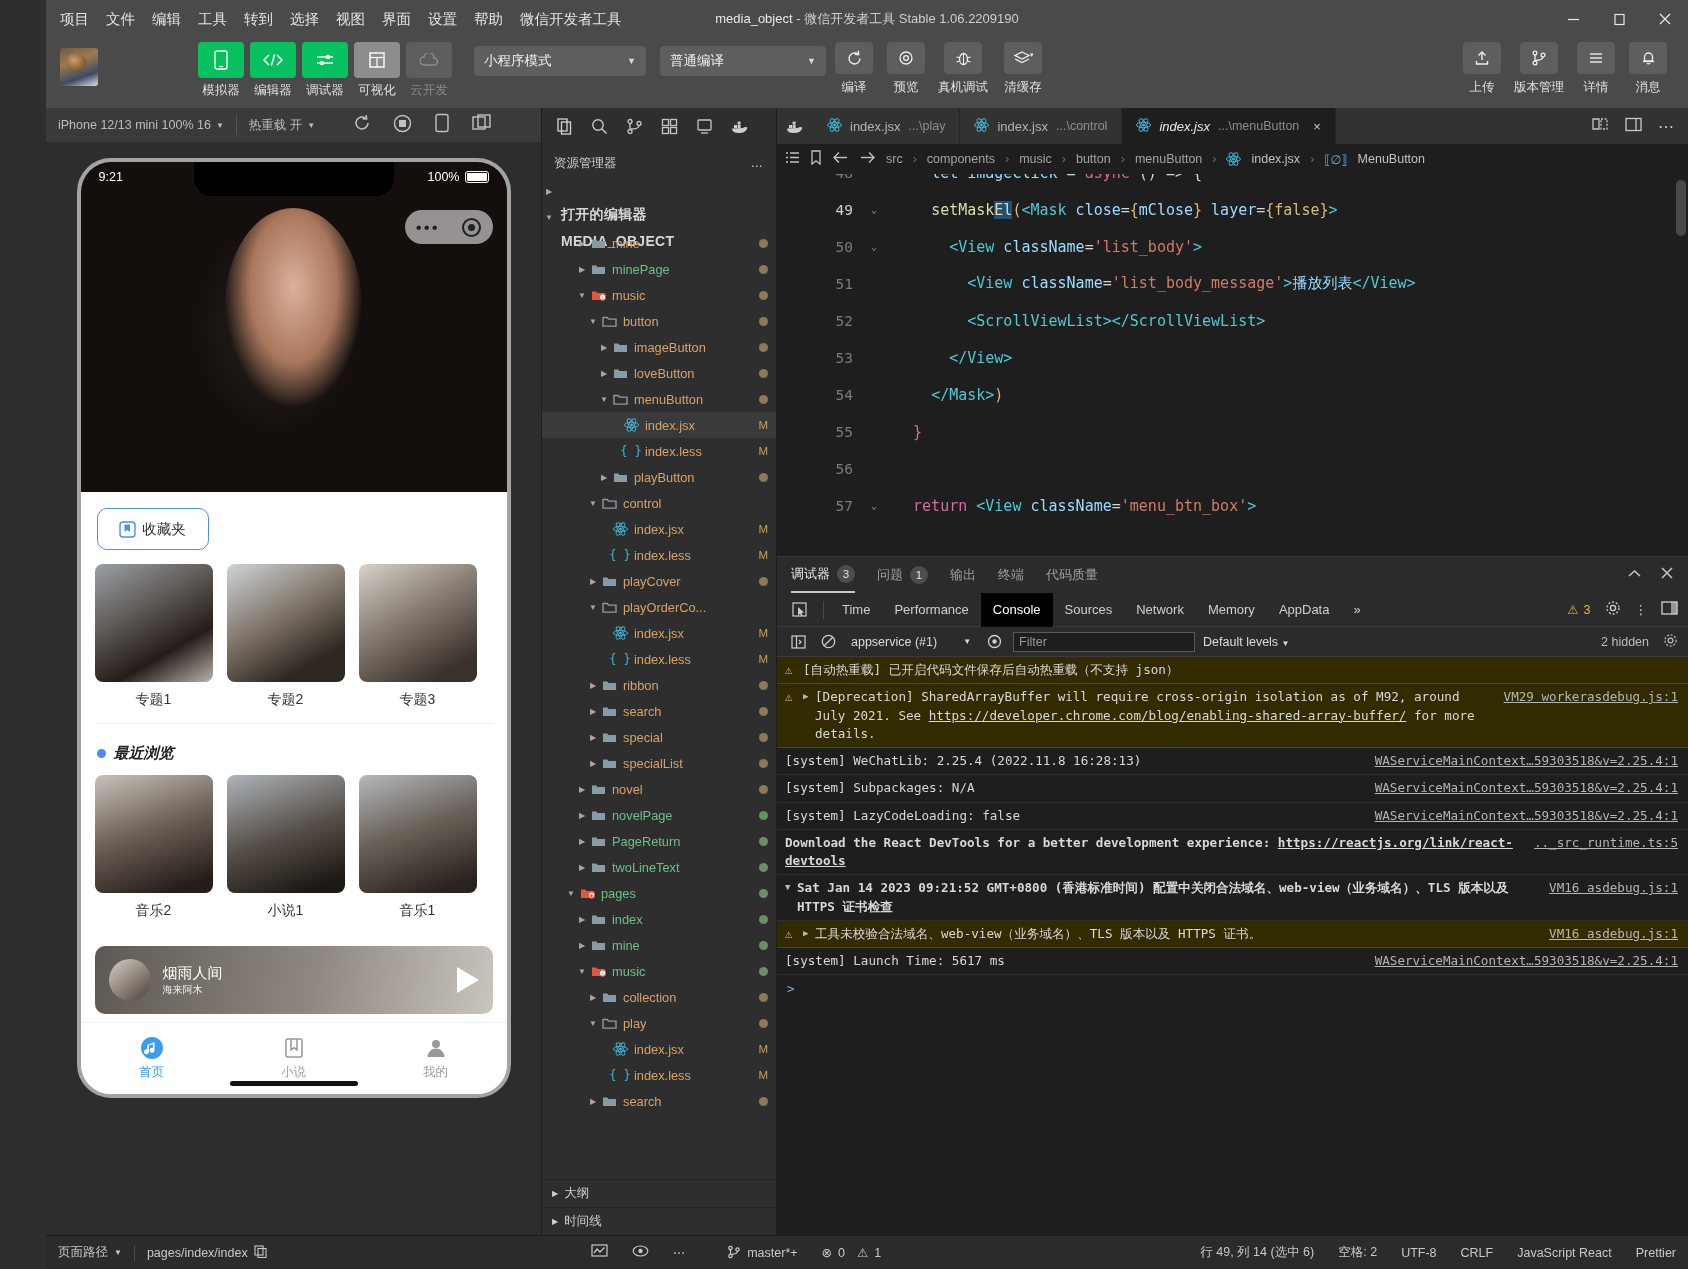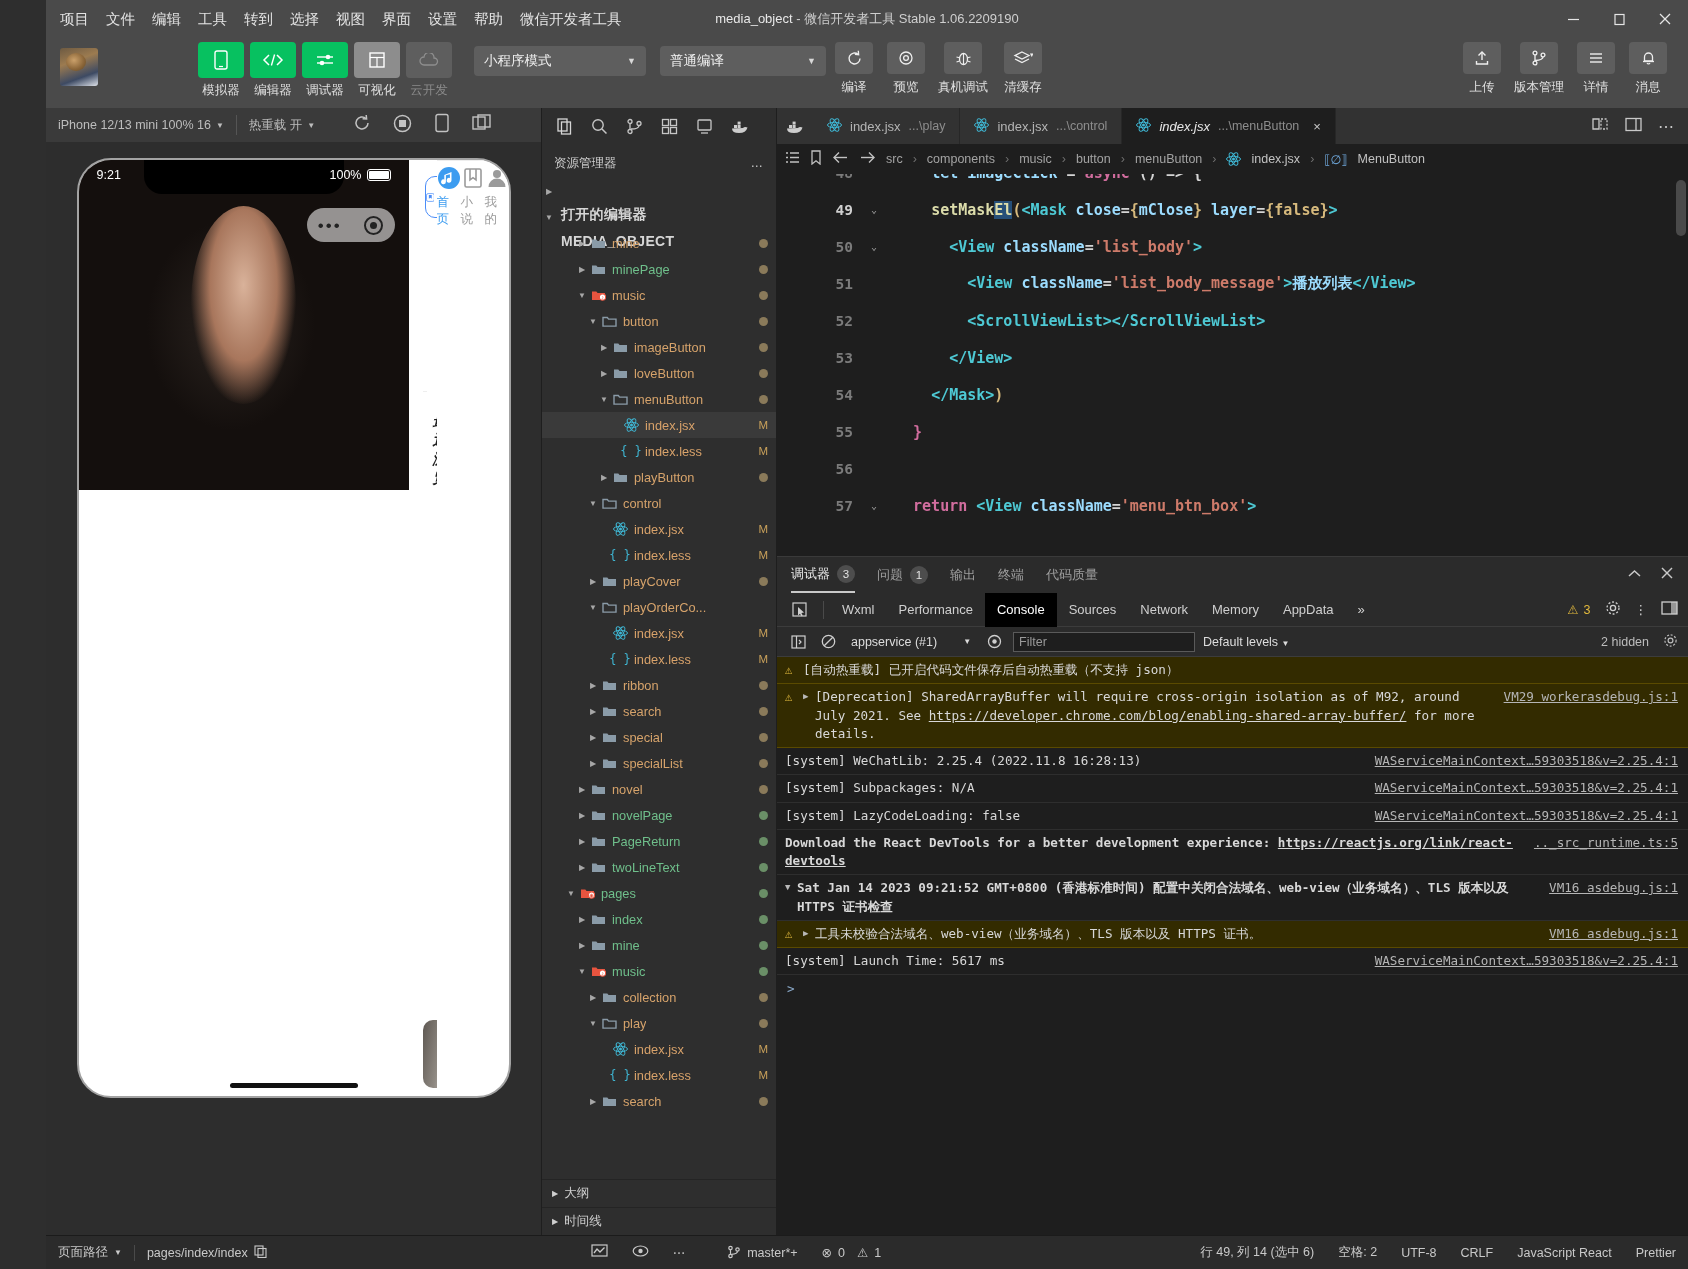--- a/index.html
+++ b/index.html
@@ -70,21 +70,21 @@
   
   .sim { width: 496px; flex: 0 0 496px; display: flex; flex-direction: column; background: #2d2d2d; border-right: 1px solid #1e1e1e; }
   .sim-bar { height: 34px; display: flex; align-items: center; background: #3a3a3a; flex: 0 0 34px; }
   .sim-bar .seg { display: flex; align-items: center; padding: 0 12px; height: 34px; color: #bdbdbd; font-size: 12.5px; }
   .sim-bar .sep { width: 1px; height: 20px; background: #555; }
   .sim-bar .caret { font-size: 8px; margin-left: 5px; }
   .sim-bar .icons { display: flex; align-items: center; gap: 22px; padding-left: 26px; }
   .sim-stage { flex: 1; display: flex; align-items: flex-start; justify-content: center; background: #2d2d2d; padding-top: 16px; overflow: hidden; }
   .phone {
     width: 434px; height: 940px; background: #fff; border-radius: 34px; overflow: hidden;
-    position: relative; border: 2px solid #a3a3a3; display: flex; flex-direction: row;
+    position: relative; border: 4px solid #a3a3a3; display: flex; flex-direction: column;
   }
   .ph-hero {
     height: 330px; position: relative; flex: 0 0 330px;
     background:
       radial-gradient(ellipse 120px 150px at 46% 50%, #2b2420 0%, #140f0d 70%),
       linear-gradient(160deg,#8d8a86 0%,#6d6460 28%,#2a2220 55%,#b6aea6 100%);
   }
   .ph-hero::before {
     content:''; position:absolute; left:34%; top:14%; width:32%; height:60%;
     background: radial-gradient(ellipse at 50% 40%, #d9b29a 0%, #a8765c 45%, rgba(40,28,22,0) 72%);
@@ -155,21 +155,21 @@
   .tabstrip .lead { width: 36px; display: flex; align-items: center; justify-content: center; color: #cdcdcd; }
   .etab { display: flex; align-items: center; gap: 8px; padding: 0 14px; font-size: 13px; color: #b4b4b4; background: #323232; border-right: 1px solid #272727; }
   .etab.active { background: #1e1e1e; color: #e8e8e8; }
   .etab .dim { color: #8d8d8d; font-size: 12.5px; }
   .etab .x { margin-left: 6px; color: #c9c9c9; font-size: 13px; }
   .etab.active .nm { font-style: italic; }
   .tabstrip .acts { margin-left: auto; display: flex; align-items: center; gap: 16px; padding: 0 14px; color: #c9c9c9; }
   .crumb { height: 30px; flex: 0 0 30px; background: #1e1e1e; display: flex; align-items: center; gap: 10px; padding: 0 10px 0 8px; font-size: 12.5px; color: #a3a3a3; }
   .crumb .sepc { color: #6f6f6f; }
   .crumb .sym { color: #6fa8dc; }
-  .editor { flex: 1; position: relative; min-height: 0; overflow: hidden; background: #1e1e1e; display: flex; font-weight: bold; }
+  .editor { flex: 1; position: relative; min-height: 0; overflow: hidden; background: #1e1e1e; display: flex; }
   .gutter-dec { width: 14px; flex: 0 0 14px; background: #1e1e1e; }
   .codearea { flex: 1; position: relative; font-family: "DejaVu Sans Mono", monospace; font-size: 15px; }
   .cline { height: 37px; display: flex; align-items: center; }
   .lnum { width: 72px; flex: 0 0 72px; text-align: right; padding-right: 10px; color: #7b7b7b; font-size: 14.5px; font-family: "DejaVu Sans Mono", monospace; }
   .lnum.cur { color: #d0d0d0; }
   .fold { width: 22px; flex: 0 0 22px; color: #9b9b9b; font-size: 10px; text-align: center; }
   .ctext { white-space: pre; padding-left: 10px; }
   .k-tag { color: #4ec9d4; }
   .k-attr { color: #9cdcfe; }
   .k-str { color: #ce7b6a; }
@@ -1187,21 +1187,21 @@
         </div>
 
         <div class="dt-bar">
           <span class="dt-arrowbtn">
             <svg width="16" height="16" viewBox="0 0 16 16">
                 <rect x="1" y="1" width="13" height="13" fill="none" stroke="#cfcfcf" stroke-width="1.2"></rect>
                 <polygon points="6,5 12,10.5 9.4,11 10.8,13.6 9.4,14.3 8,11.7 6,13.5" fill="#cfcfcf"></polygon>
               </svg>
           </span>
           <span class="dt-sep"></span>
-          <span class="dt">Wxml</span>
+          <span class="dt">Time</span>
           <span class="dt">Performance</span>
           <span class="dt on">Console</span>
           <span class="dt">Sources</span>
           <span class="dt">Network</span>
           <span class="dt">Memory</span>
           <span class="dt">AppData</span>
           <span class="dt">»</span>
           <span class="dt-right">
             <span class="warn-c">
               <span>⚠</span>

